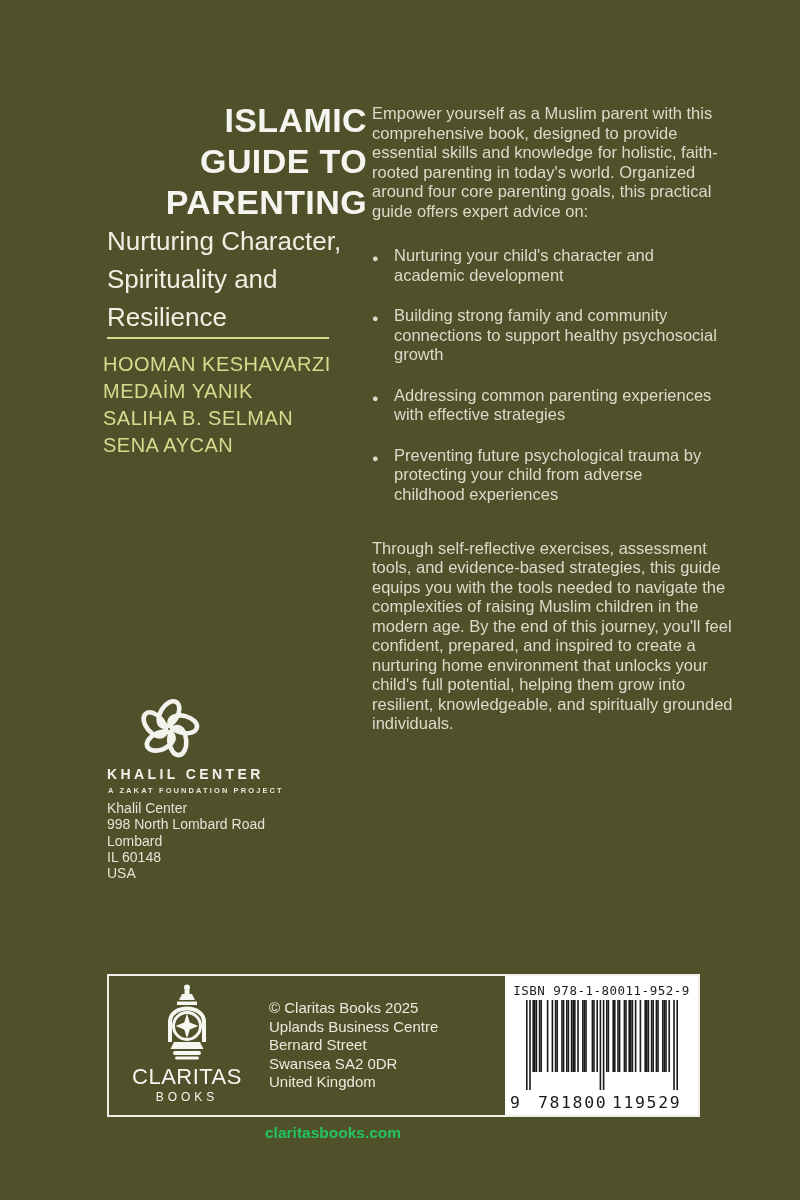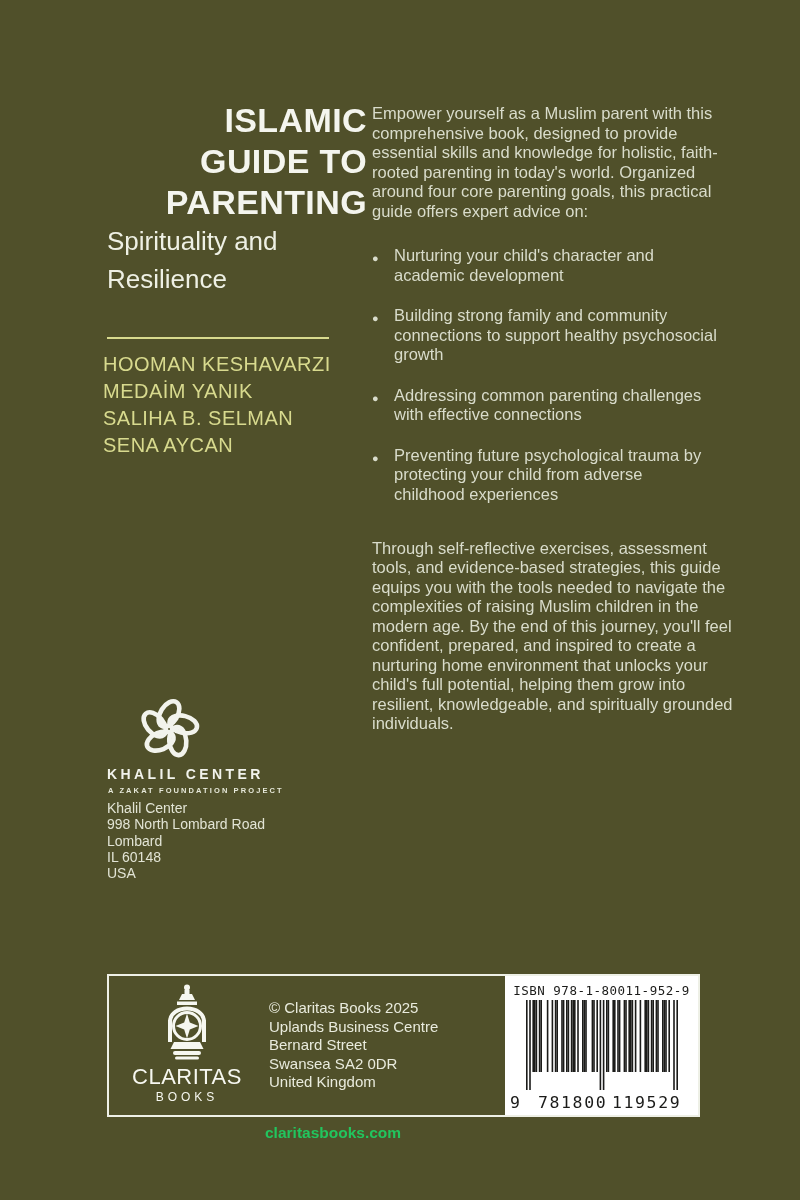--- a/index.html
+++ b/index.html
@@ -90,20 +90,21 @@
 
 <div class="page">
 
   <div class="title">
     <div>ISLAMIC</div>
     <div>GUIDE TO</div>
     <div>PARENTING</div>
   </div>
 
   <div class="subtitle">
+    <div>Nurturing Character,</div>
     <div>Spirituality and</div>
     <div>Resilience</div>
   </div>
 
   <div class="divider"></div>
 
   <div class="authors">
     <div>HOOMAN KESHAVARZI</div>
     <div>MEDAİM YANIK</div>
     <div>SALIHA B. SELMAN</div>
@@ -118,21 +119,21 @@
     <div class="bullet-item">
       <span class="bullet-mark">●</span>
       <span class="bullet-text">Nurturing your child's character and academic development</span>
     </div>
     <div class="bullet-item">
       <span class="bullet-mark">●</span>
       <span class="bullet-text">Building strong family and community connections to support healthy psychosocial growth</span>
     </div>
     <div class="bullet-item">
       <span class="bullet-mark">●</span>
-      <span class="bullet-text">Addressing common parenting challenges with effective connections</span>
+      <span class="bullet-text">Addressing common parenting experiences with effective strategies</span>
     </div>
     <div class="bullet-item">
       <span class="bullet-mark">●</span>
       <span class="bullet-text">Preventing future psychological trauma by protecting your child from adverse childhood experiences</span>
     </div>
   </div>
 
   <div class="outro">
     <p>Through self-reflective exercises, assessment tools, and evidence-based strategies, this guide equips you with the tools needed to navigate the complexities of raising Muslim children in the modern age. By the end of this journey, you'll feel confident, prepared, and inspired to create a nurturing home environment that unlocks your child's full potential, helping them grow into resilient, knowledgeable, and spiritually grounded individuals.</p>
   </div>

